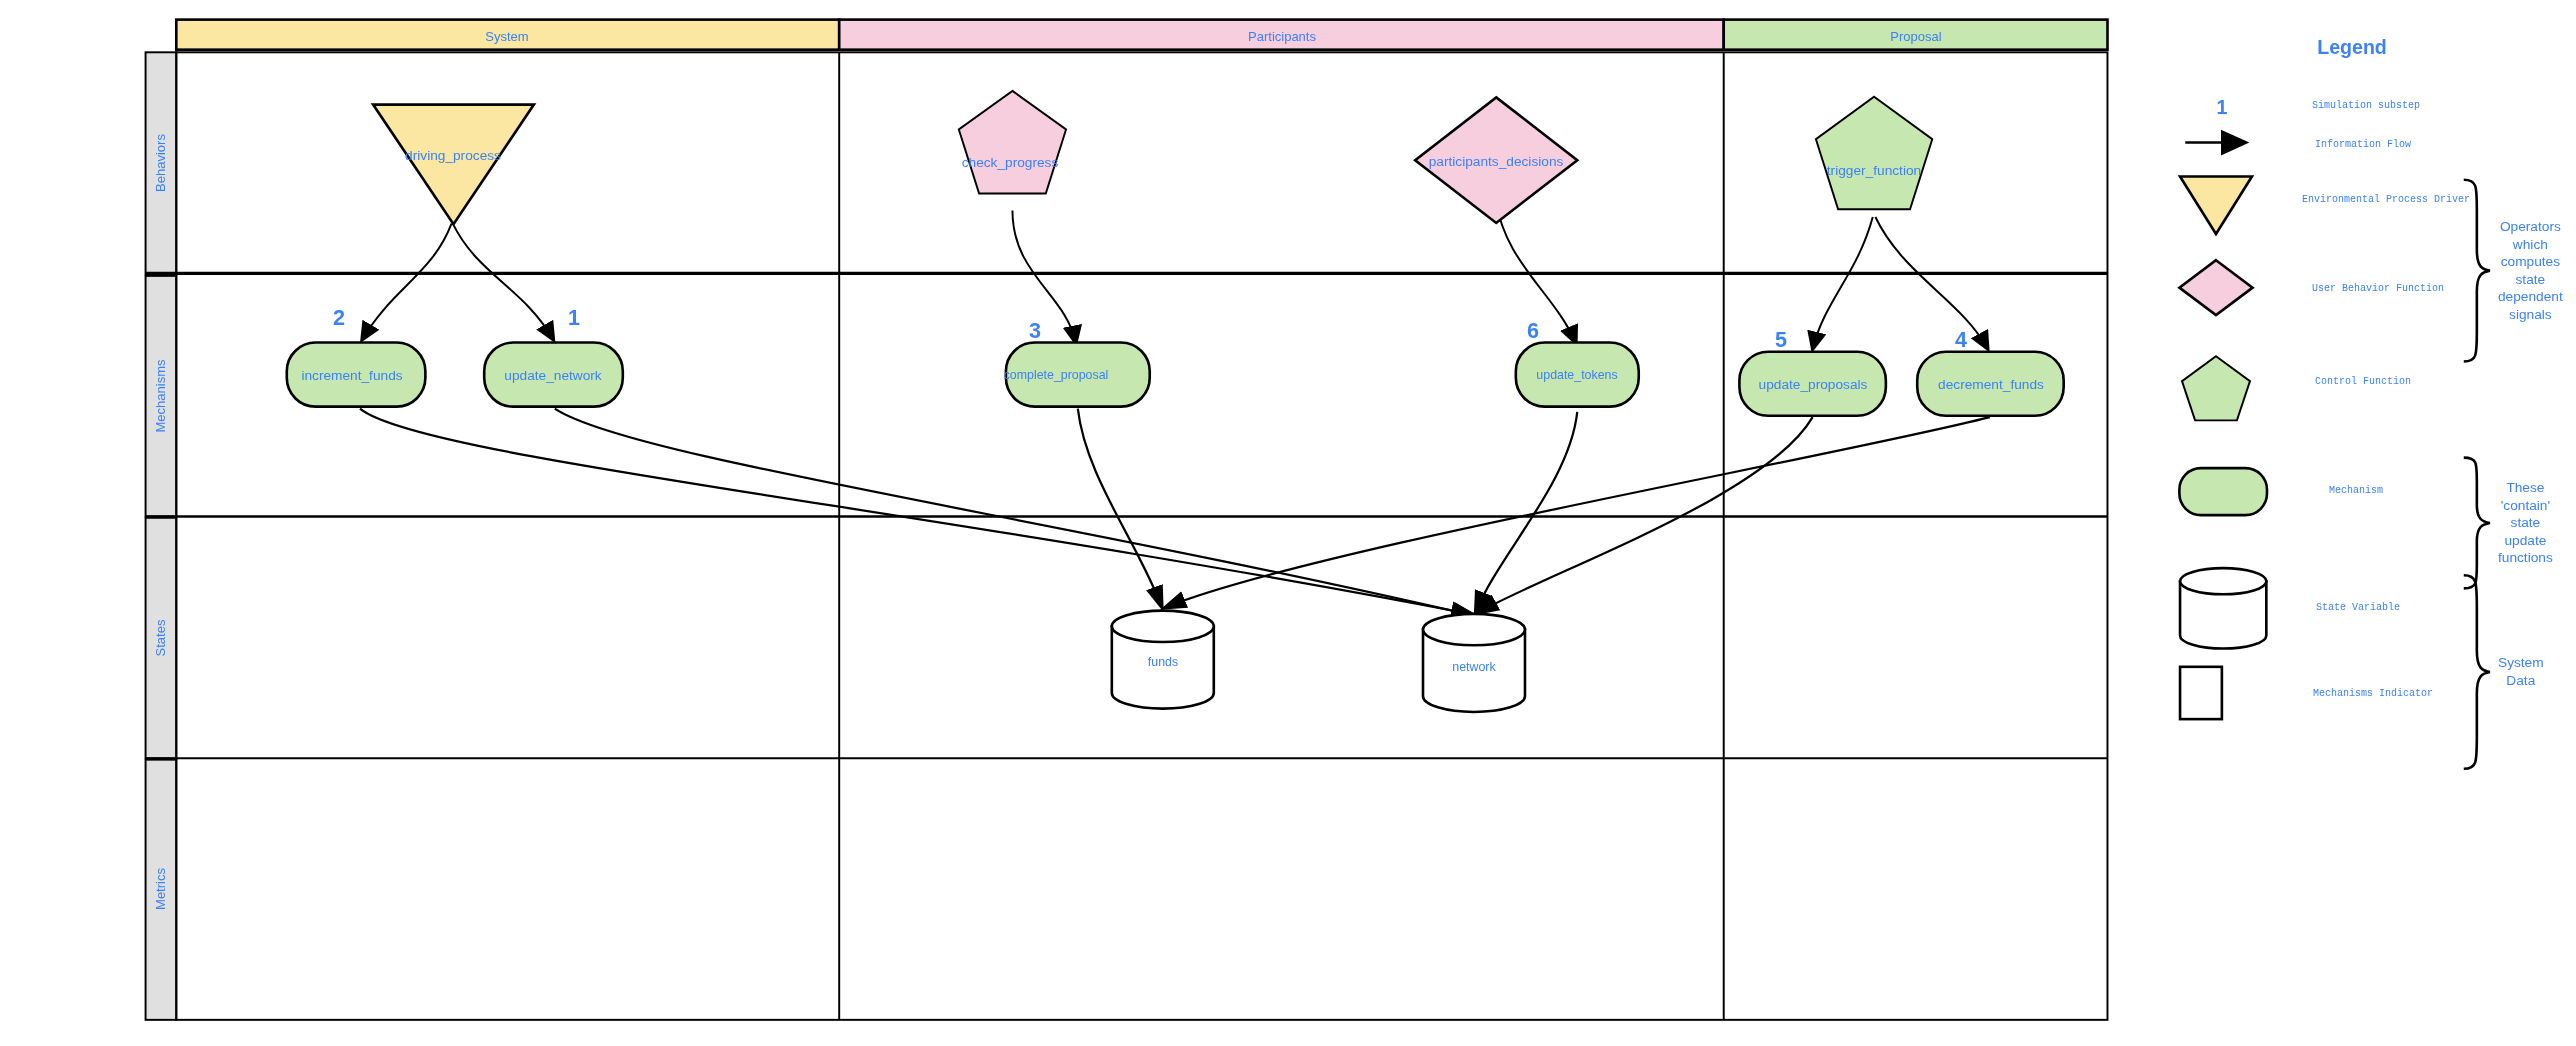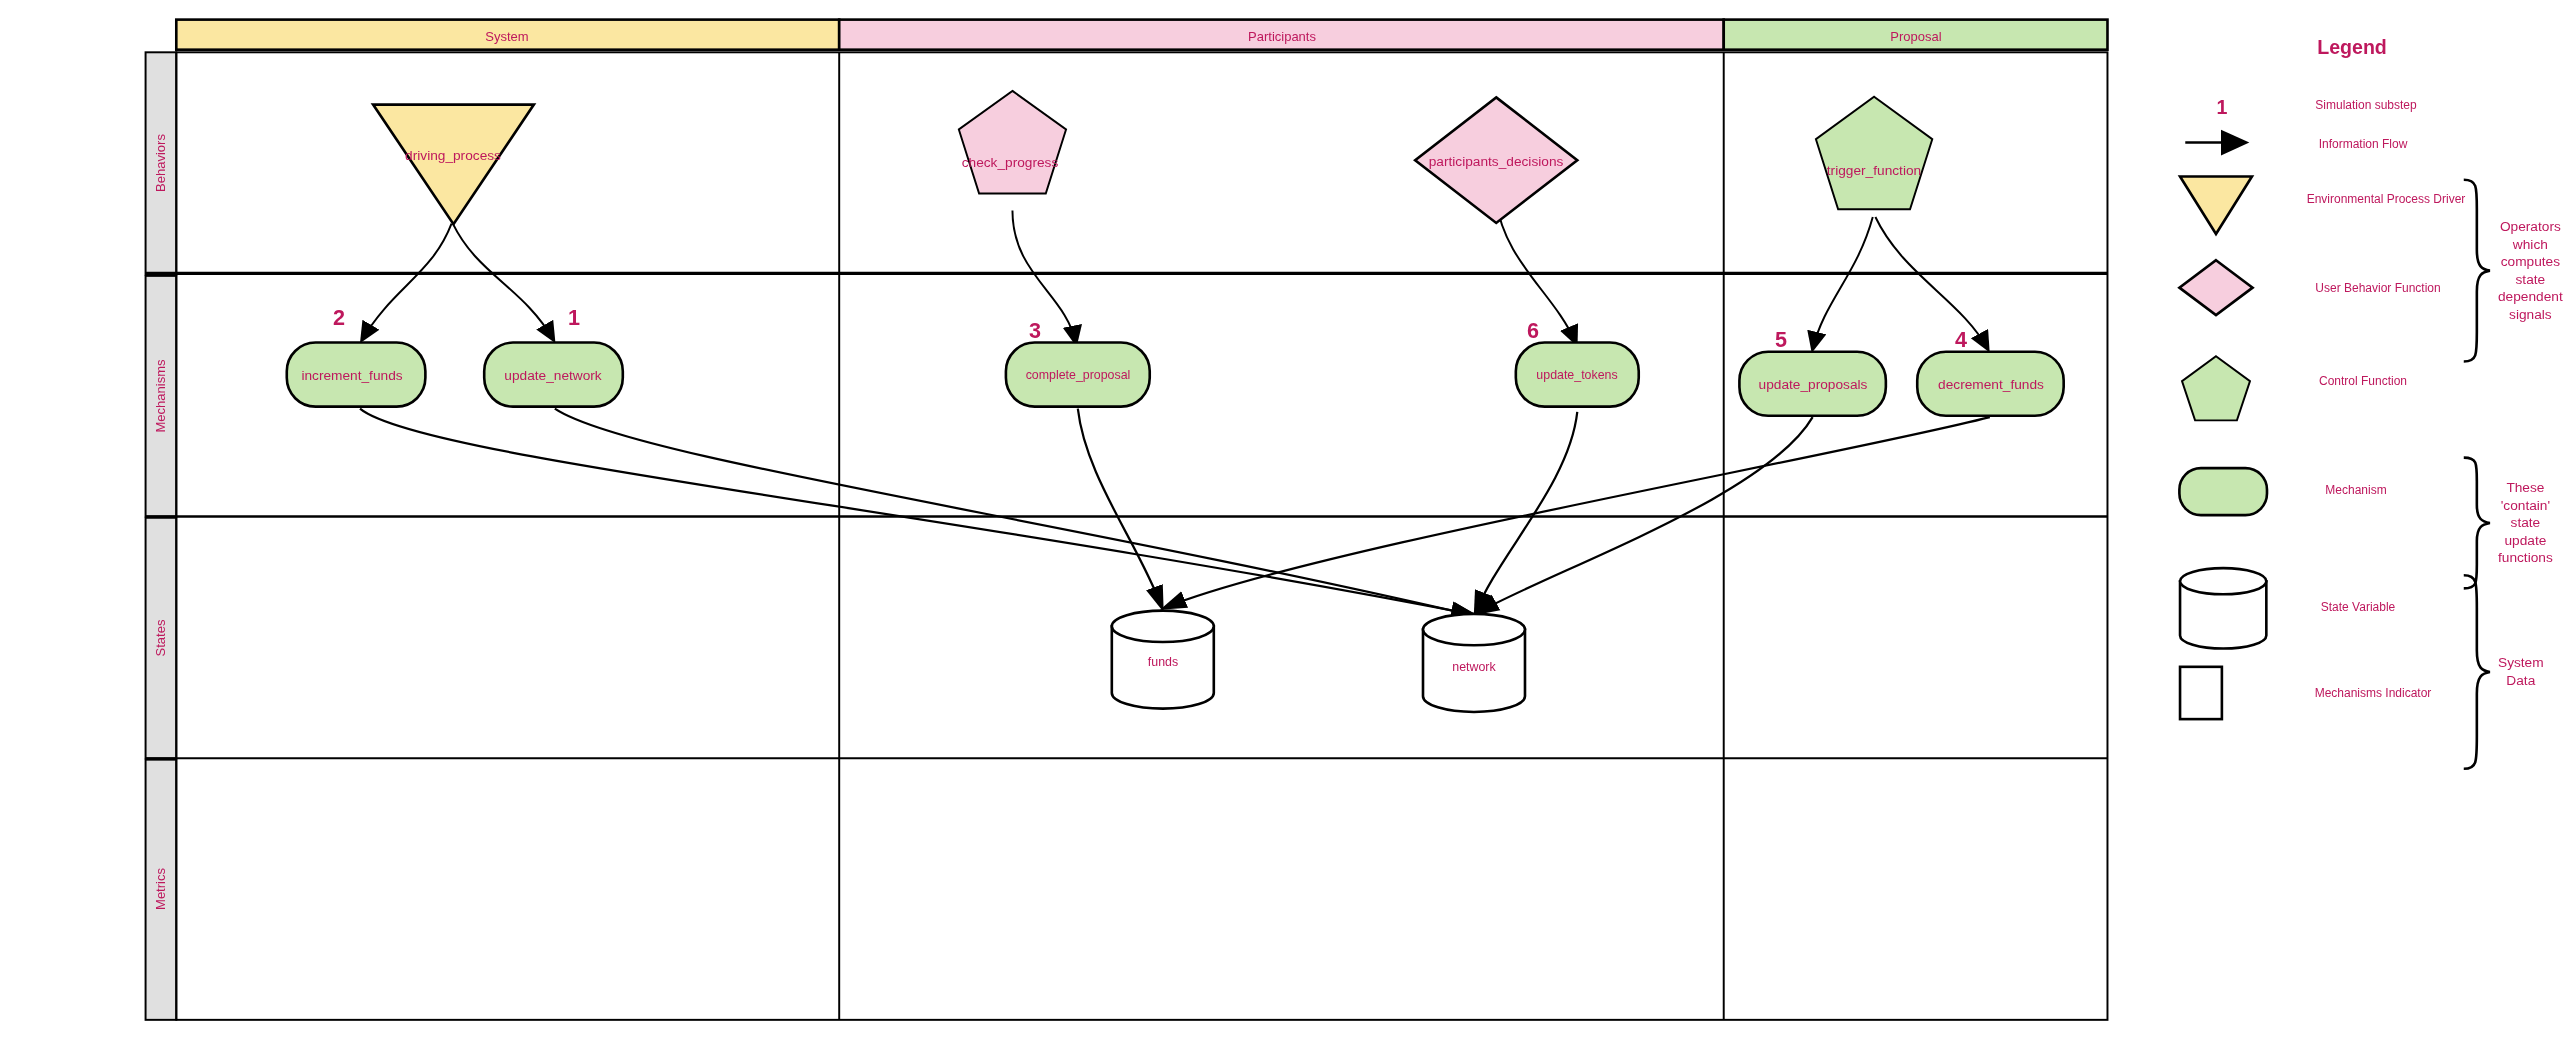--- a/index.html
+++ b/index.html
@@ -23,33 +23,33 @@
   .svg-layer {
     position: absolute;
     top: 0; left: 0;
     width: 2576px;
     height: 1046px;
     overflow: visible;
   }
   
   .lbl {
     position: absolute;
-    color: #be185d;
+    color: #3b82f6;
     white-space: nowrap;
     transform: translate(-50%, -50%);
     text-align: center;
     pointer-events: none;
   }
   .node-label     { font-size: 13.7px; }
   .node-label-sm  { font-size: 12.4px; }
   .col-header     { font-size: 13px; }
   .row-header     { font-size: 13px; writing-mode: vertical-rl; transform: translate(-50%,-50%) rotate(180deg); }
   .substep-num    { font-size: 21.6px; font-weight: bold; }
   .legend-title   { font-size: 19.6px; font-weight: bold; }
-  .legend-text    { font-size: 12px; }
+  .legend-text    { font-size: 10px; font-family: Liberation Mono, monospace; }
   .legend-num     { font-size: 19.6px; font-weight: bold; }
   .brace-text     { font-size: 13.7px; line-height: 1.28; white-space: pre; text-align: center; transform: translate(0, -50%); }
 </style>
 </head>
 <body>
 
 <div id="canvas">
 
   <svg class="svg-layer" viewBox="0 0 3939 1600">
     <defs>
@@ -175,21 +175,21 @@
   <div class="lbl row-header" style="left:160px; top:638px;">States</div>
   <div class="lbl row-header" style="left:160px; top:889px;">Metrics</div>
 
   <div class="lbl node-label" style="left:453px; top:143px;margin-top:12px;">driving_process</div>
   <div class="lbl node-label" style="left:1010px; top:162px;">check_progress</div>
   <div class="lbl node-label" style="left:1496px; top:161px;">participants_decisions</div>
   <div class="lbl node-label" style="left:1874px; top:158px;margin-top:12px;">trigger_function</div>
 
   <div class="lbl node-label" style="left:352px; top:375px;">increment_funds</div>
   <div class="lbl node-label" style="left:553px; top:375px;">update_network</div>
-  <div class="lbl node-label-sm" style="left:1078px; top:375px;text-align:right;">complete_proposal</div>
+  <div class="lbl node-label-sm" style="left:1056px; top:375px;text-align:right;">complete_proposal</div>
   <div class="lbl node-label-sm" style="left:1577px; top:375px;">update_tokens</div>
   <div class="lbl node-label" style="left:1813px; top:384px;">update_proposals</div>
   <div class="lbl node-label" style="left:1991px; top:384px;">decrement_funds</div>
 
   <div class="lbl substep-num" style="left:339px; top:318px;">2</div>
   <div class="lbl substep-num" style="left:574px; top:318px;">1</div>
   <div class="lbl substep-num" style="left:1035px; top:331px;">3</div>
   <div class="lbl substep-num" style="left:1533px; top:331px;">6</div>
   <div class="lbl substep-num" style="left:1781px; top:340px;">5</div>
   <div class="lbl substep-num" style="left:1961px; top:340px;">4</div>

